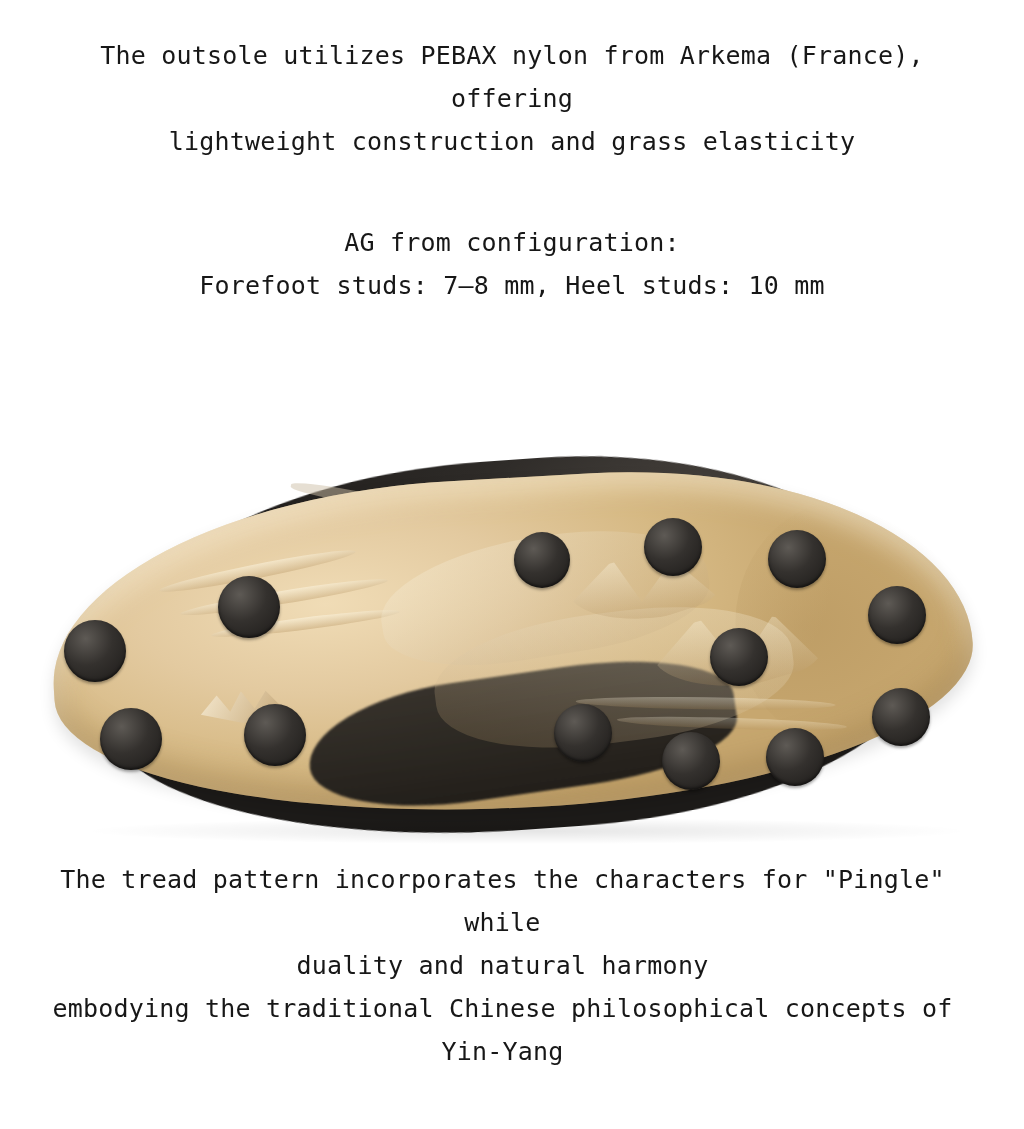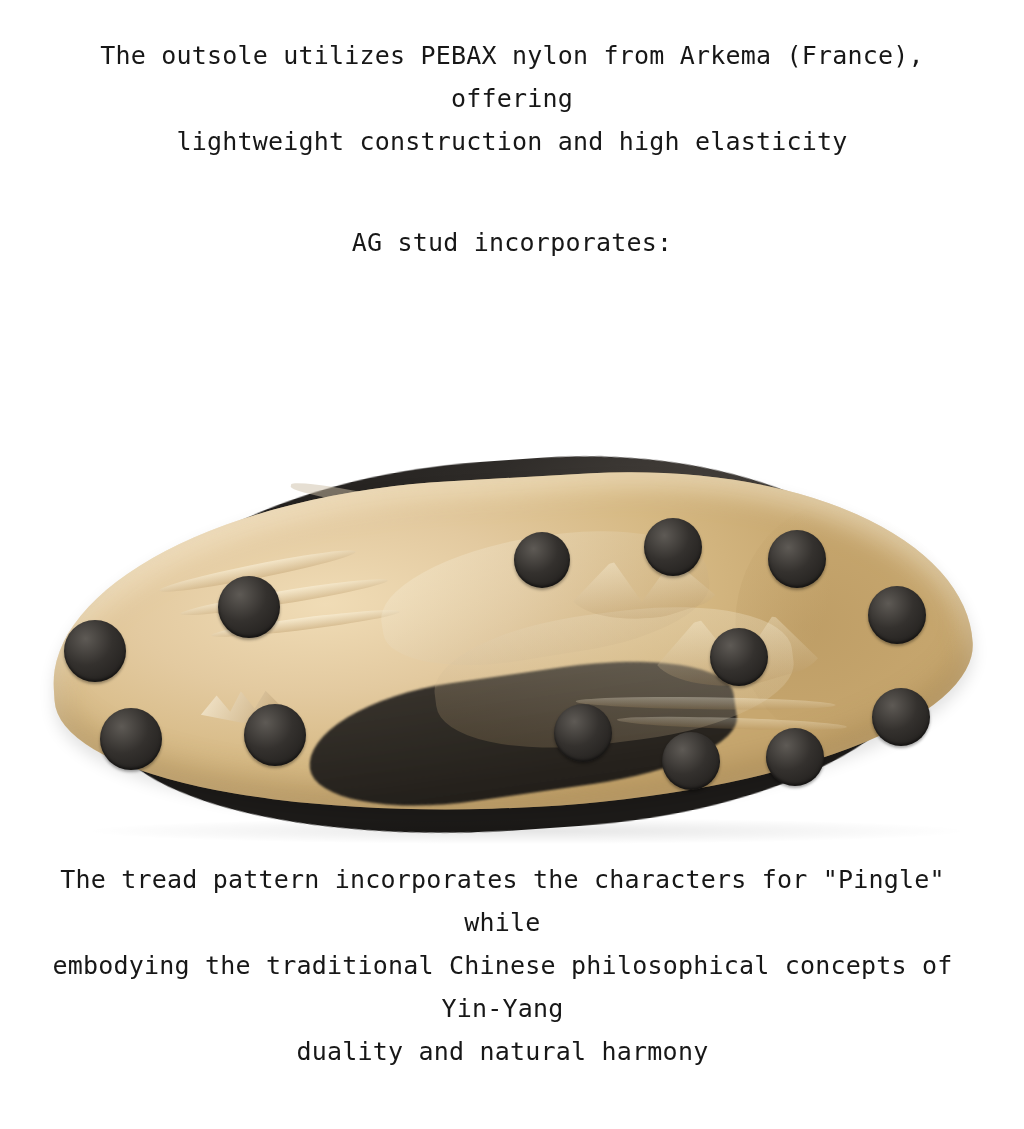--- a/index.html
+++ b/index.html
@@ -172,25 +172,26 @@
     border-radius: 50%;
   }
 </style>
 </head>
 <body>
 
 <div class="page">
 
   <div class="text-block top-block">
     <div>The outsole utilizes PEBAX nylon from Arkema (France), offering</div>
-    <div>lightweight construction and high elasticity</div>
+    <div>lightweight construction and grass elasticity</div>
   </div>
 
   <div class="text-block spec-block">
-    <div class="line">AG  stud incorporates:</div>
+    <div class="line">AG  from configuration:</div>
+    <div class="line">Forefoot studs: 7–8 mm, Heel studs: 10 mm</div>
   </div>
 
   <div class="photo-area">
     <div class="shoe">
 
       <div class="upper"></div>
       <div class="upper-heel"></div>
       <div class="upper-stripe" style="left:250px; top:258px; width:130px; height:16px; transform:rotate(-12deg);"></div>
       <div class="upper-stripe" style="left:300px; top:285px; width:150px; height:14px; transform:rotate(-10deg);"></div>
       <div class="upper-stripe" style="left:268px; top:40px; width:120px; height:12px; transform:rotate(10deg); opacity:.5;"></div>
@@ -225,17 +226,17 @@
       <div class="stud" style="left:744px; top:278px; width:58px; height:58px;"></div>
       <div class="stud" style="left:846px; top:136px; width:58px; height:58px;"></div>
       <div class="stud" style="left:850px; top:238px; width:58px; height:58px;"></div>
 
       <div class="ground-shadow"></div>
     </div>
   </div>
 
   <div class="text-block bottom-block">
     <div>The tread pattern incorporates the characters for "Pingle" while</div>
+    <div>duality and natural harmony</div>
     <div>embodying the traditional Chinese philosophical concepts of Yin-Yang</div>
-    <div>duality and natural harmony</div>
   </div>
 
 </div>
 
 </body></html>

